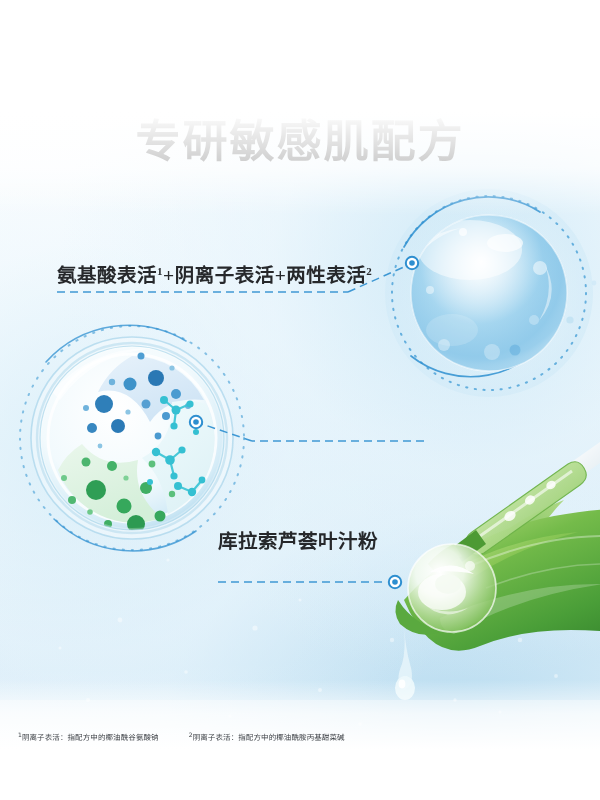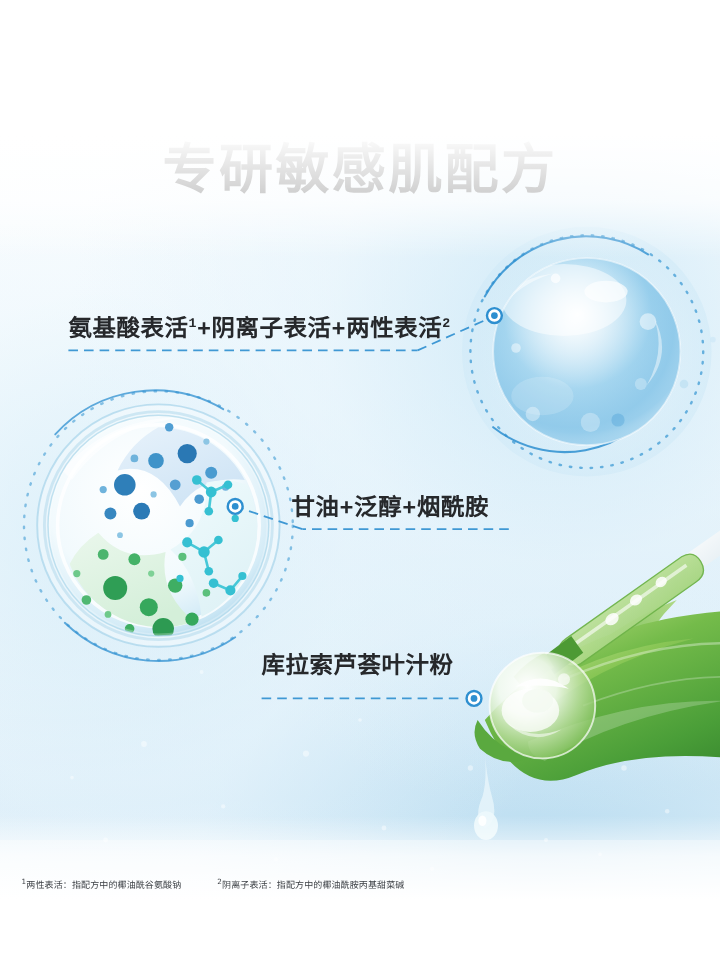--- a/index.html
+++ b/index.html
@@ -89,31 +89,31 @@
 
   
   .callout {
     position: absolute;
     font-size: 19.5px;
     font-weight: 700;
     letter-spacing: 0.5px;
     color: #26282b;
     white-space: nowrap;
     line-height: 1.2;
-    font-family: Liberation Mono, monospace;
+    font-family: Liberation Serif, serif;
   }
   .callout sup {
     font-size: 11px;
     font-weight: 700;
     vertical-align: super;
     line-height: 0;
   }
   .callout-1 { left: 57px;  top: 264px; }
   .callout-2 { left: 243px; top: 413px; }
-  .callout-3 { left: 218px; top: 545px; }
+  .callout-3 { left: 218px; top: 530px; }
 
   
   .footnotes {
     position: absolute;
     left: 18px;
     top: 731px;
     display: flex;
     gap: 30px;
     font-size: 7.5px;
     color: #3b3f44;
@@ -435,26 +435,25 @@
     <rect x="0" y="700" width="600" height="100" fill="#ffffff" opacity=".35"></rect>
   </svg>
 
   <div class="bg-white-top"></div>
   <div class="bg-white-bottom"></div>
 
   <div class="callout callout-1">
     <span>氨基酸表活</span><sup>1</sup><span>+阴离子表活+两性表活</span><sup>2</sup>
   </div>
 
-  <div class="callout callout-2">甘油+泛醇+烟酰胺</div>
 
   <div class="callout callout-3">库拉索芦荟叶汁粉</div>
 
   <div class="footnotes">
     <div class="footnote">
-      <sup>1</sup><span>两性表活：指配方中的椰油酰谷氨酸钠</span>
+      <sup>1</sup><span>阴离子表活：指配方中的椰油酰谷氨酸钠</span>
     </div>
     <div class="footnote">
       <sup>2</sup><span>阴离子表活：指配方中的椰油酰胺丙基甜菜碱</span>
     </div>
   </div>
 
 </div>
 
 </body></html>

